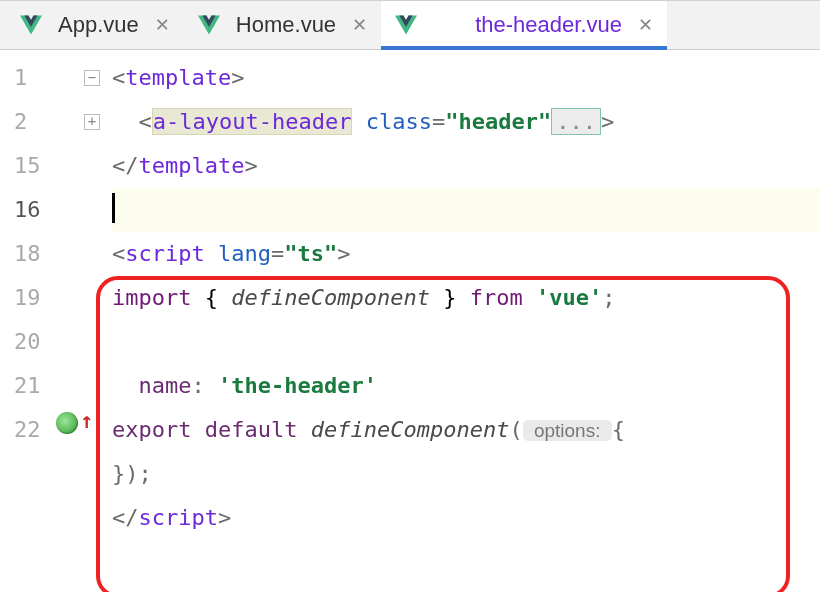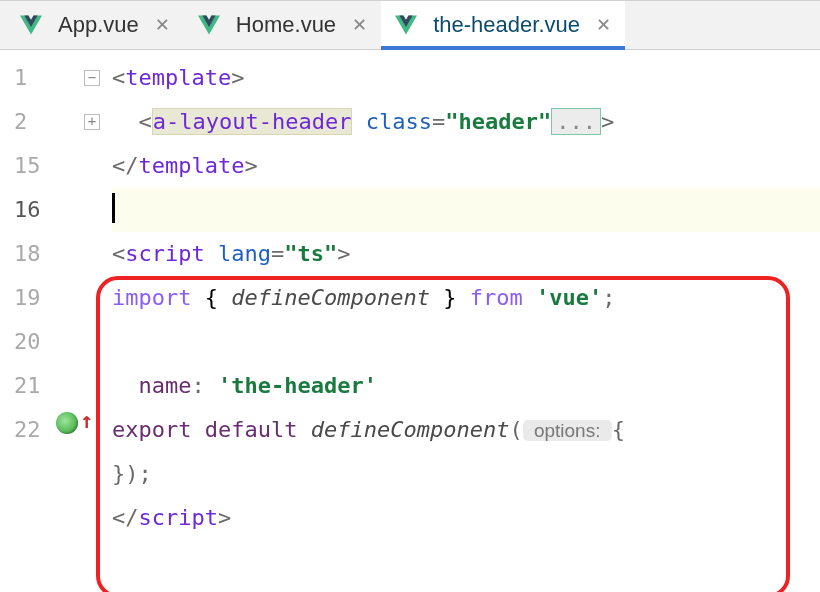--- a/index.html
+++ b/index.html
@@ -32,21 +32,21 @@
     position: relative;
   }
   .tab.active { background: #fff; }
   .tab.active::after {
     content: "";
     position: absolute;
     left: 0; right: 0; bottom: -1px;
     height: 4px;
     background: #3a76d6;
   }
-  .tab.active .tab-label { color: #0c4a6e; }
+  .tab.active .tab-label { color: #6d28d9; margin-left: 42px; }
   .tab-close { color: #888; font-size: 18px; }
   .vue-icon { width: 22px; height: 20px; }
   .editor {
     display: flex;
     position: relative;
     height: calc(592px - 50px);
   }
   .gutter {
     width: 98px;
     padding: 6px 0;
@@ -84,21 +84,21 @@
     position: relative;
   }
   .code-line {
     height: 44px;
     line-height: 44px;
     white-space: pre;
   }
   .hl-tag { background: #e9e8d5; border: 1px solid #d8d7b5; }
   .k-tag { color: #6d28d9; }
   .k-punc { color: #6a6a6a; }
-  .k-key { color: #8b5cf6; }
+  .k-key { color: #701a75; }
   .k-attr { color: #1f5fbf; }
   .k-str { color: #1a7a3f; font-weight: bold; }
   .k-kw { color: #6a2c70; }
   .k-fn { color: #4a4a4a; font-style: italic; }
   .k-hint {
     background: #eaeaea;
     border-radius: 5px;
     color: #777;
     padding: 0 6px;
     font-style: normal;

